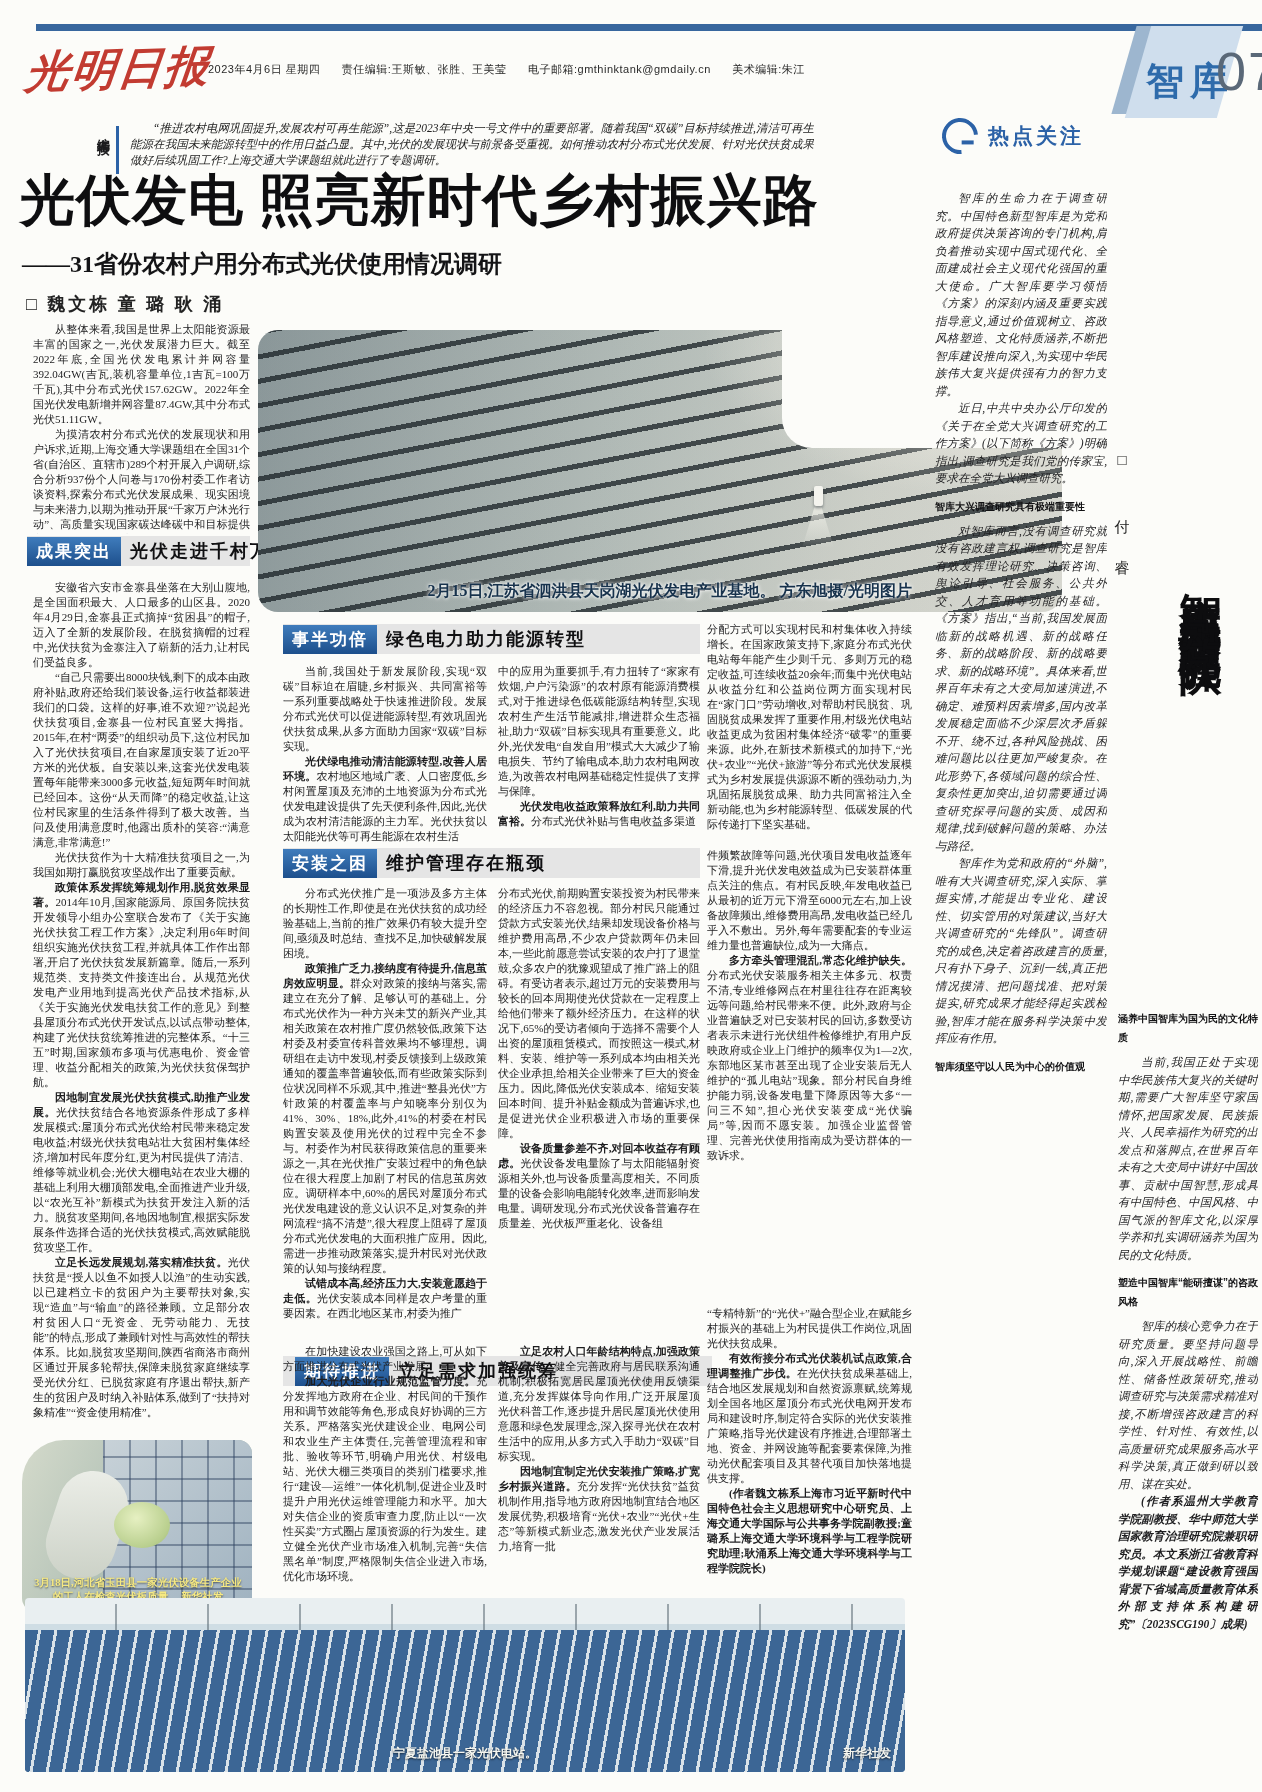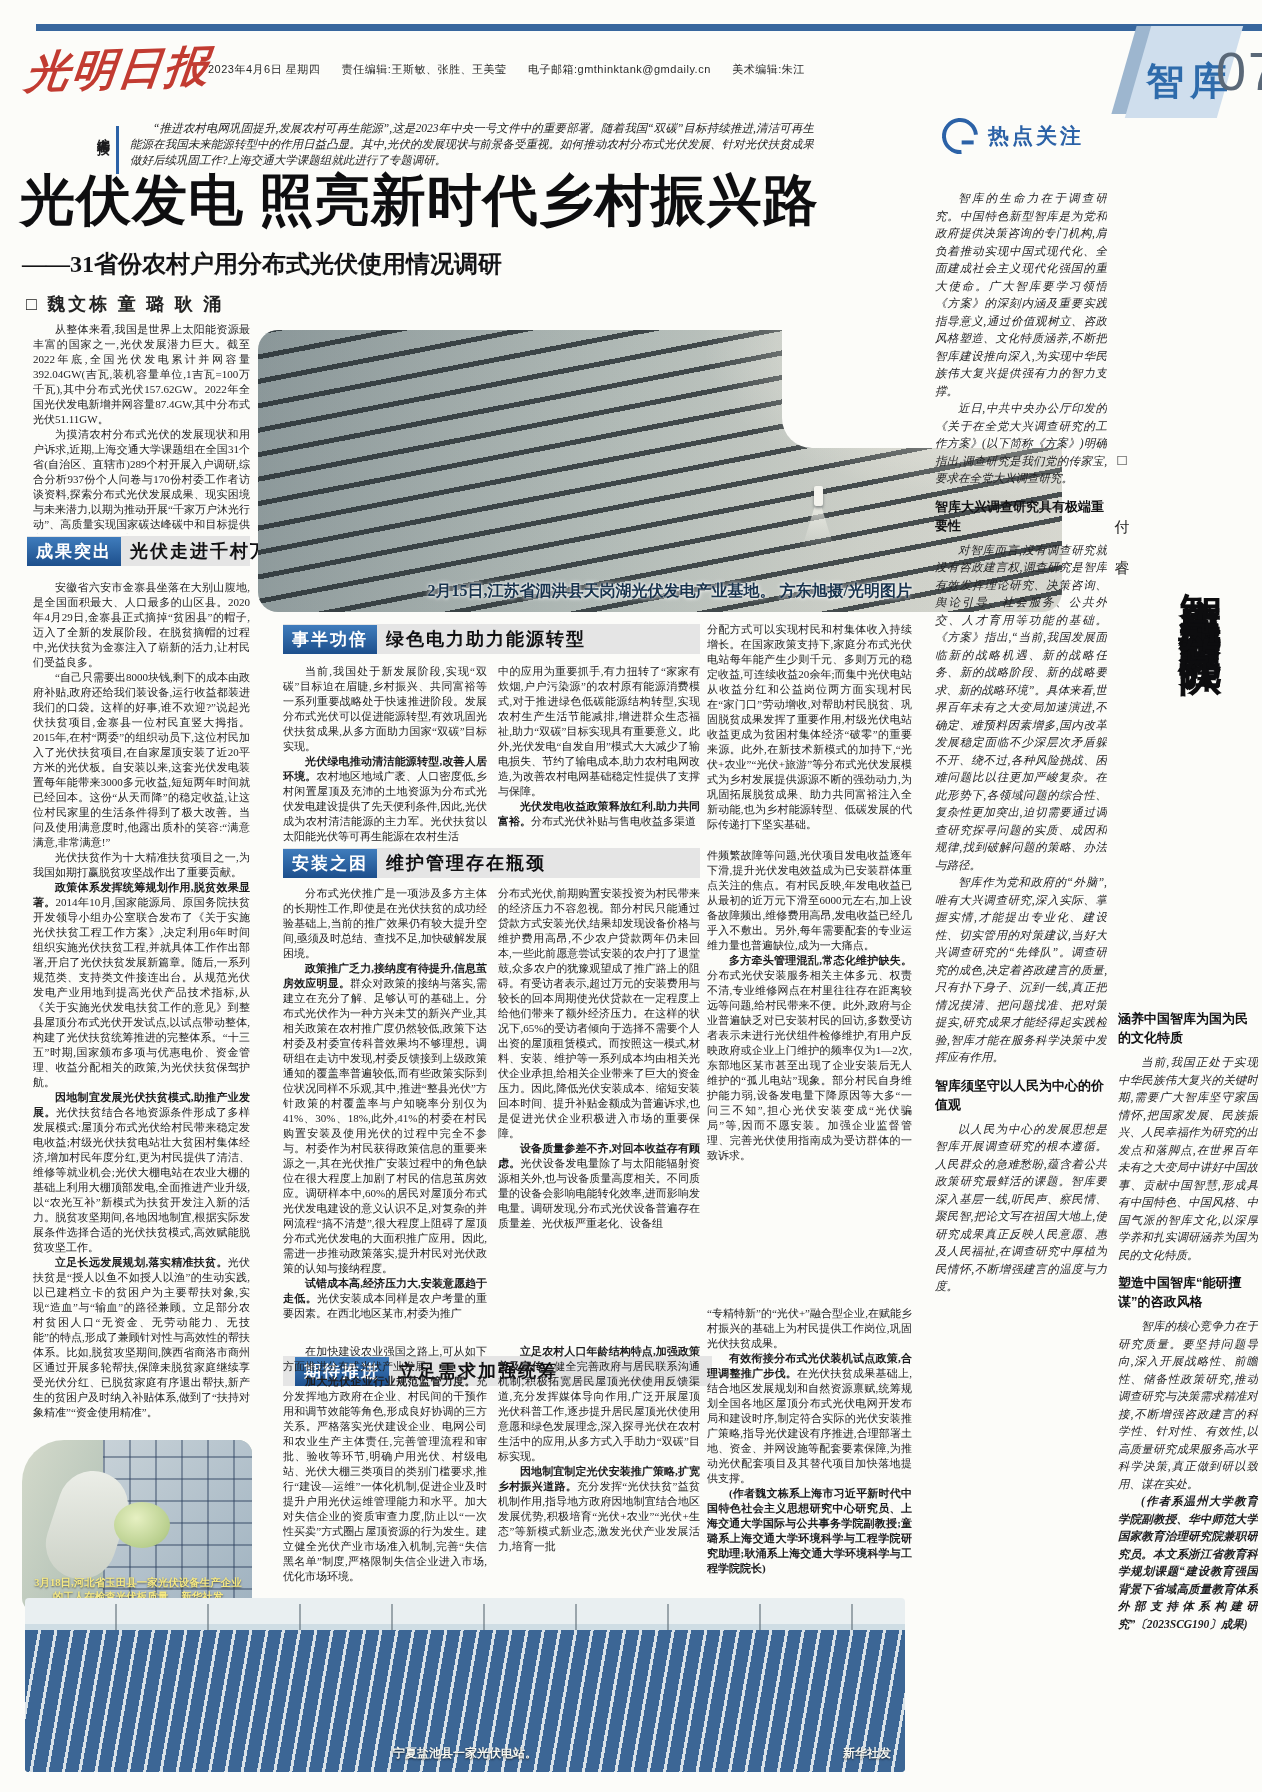--- a/index.html
+++ b/index.html
@@ -101,21 +101,21 @@
   .g-icon{width:28px;height:28px;border:4px solid #2c62a7;border-radius:50%;border-right-color:transparent;
           transform:rotate(40deg);position:relative;}
   .g-icon::after{content:"";position:absolute;right:-2px;top:12px;width:12px;height:4px;background:#2c62a7;
           transform:rotate(-40deg);}
   .hotspot .hlabel{margin-left:10px;font-size:21px;font-weight:900;color:#2c62a7;letter-spacing:3px;
           font-family:"Liberation Sans",sans-serif;}
   .sbcol{overflow:hidden;font-size:11.5px;line-height:17.5px;text-align:justify;color:#1e1e20;}
   .sbcol .para{margin:0;text-indent:2em;font-style:italic;}
   .sbcol .para.bd{font-weight:bold;}
   .sbcol .sb-h{font-style:normal;font-weight:900;font-family:"Liberation Sans",sans-serif;
-      font-size:13px;line-height:19px;margin:9px 0 7px 0;color:#121214;text-align:left;}
+      font-size:10px;line-height:19px;margin:9px 0 7px 0;color:#121214;text-align:left;}
   .sb1{left:935px;top:190px;width:172px;height:1592px;}
   .sb2{left:1118px;top:1000px;width:140px;height:786px;}
   .vtitle{left:1150px;top:192px;width:100px;height:802px;writing-mode:vertical-rl;text-orientation:upright;
       font-size:43px;font-weight:900;letter-spacing:4px;color:#0d0d0f;text-align:center;line-height:100px;}
   .vauthor{left:1112px;top:452px;height:210px;writing-mode:vertical-rl;text-orientation:upright;
       font-size:15px;letter-spacing:12px;color:#222;}
 </style>
 </head>
 <body>
 
@@ -248,21 +248,20 @@
     <div class="g-icon"></div>
     <div class="hlabel">热点关注</div>
   </div>
   <div class="abs sbcol sb1">
       <p class="para">智库的生命力在于调查研究。中国特色新型智库是为党和政府提供决策咨询的专门机构,肩负着推动实现中国式现代化、全面建成社会主义现代化强国的重大使命。广大智库要学习领悟《方案》的深刻内涵及重要实践指导意义,通过价值观树立、咨政风格塑造、文化特质涵养,不断把智库建设推向深入,为实现中华民族伟大复兴提供强有力的智力支撑。</p>
       <p class="para">近日,中共中央办公厅印发的《关于在全党大兴调查研究的工作方案》(以下简称《方案》)明确指出,调查研究是我们党的传家宝,要求在全党大兴调查研究。</p>
       <div class="sb-h">智库大兴调查研究具有极端重要性</div>
       <p class="para">对智库而言,没有调查研究就没有咨政建言权,调查研究是智库有效发挥理论研究、决策咨询、舆论引导、社会服务、公共外交、人才育用等功能的基础。《方案》指出,“当前,我国发展面临新的战略机遇、新的战略任务、新的战略阶段、新的战略要求、新的战略环境”。具体来看,世界百年未有之大变局加速演进,不确定、难预料因素增多,国内改革发展稳定面临不少深层次矛盾躲不开、绕不过,各种风险挑战、困难问题比以往更加严峻复杂。在此形势下,各领域问题的综合性、复杂性更加突出,迫切需要通过调查研究探寻问题的实质、成因和规律,找到破解问题的策略、办法与路径。</p>
       <p class="para">智库作为党和政府的“外脑”,唯有大兴调查研究,深入实际、掌握实情,才能提出专业化、建设性、切实管用的对策建议,当好大兴调查研究的“先锋队”。调查研究的成色,决定着咨政建言的质量,只有扑下身子、沉到一线,真正把情况摸清、把问题找准、把对策提实,研究成果才能经得起实践检验,智库才能在服务科学决策中发挥应有作用。</p>
       <div class="sb-h">智库须坚守以人民为中心的价值观</div>
-      <p class="para">以人民为中心的发展思想是智库开展调查研究的根本遵循。人民群众的急难愁盼,蕴含着公共政策研究最鲜活的课题。智库要深入基层一线,听民声、察民情、聚民智,把论文写在祖国大地上,使研究成果真正反映人民意愿、惠及人民福祉,在调查研究中厚植为民情怀,不断增强建言的温度与力度。</p>
     </div>
   <div class="abs sbcol sb2">
       <div class="sb-h">涵养中国智库为国为民的文化特质</div>
       <p class="para">当前,我国正处于实现中华民族伟大复兴的关键时期,需要广大智库坚守家国情怀,把国家发展、民族振兴、人民幸福作为研究的出发点和落脚点,在世界百年未有之大变局中讲好中国故事、贡献中国智慧,形成具有中国特色、中国风格、中国气派的智库文化,以深厚学养和扎实调研涵养为国为民的文化特质。</p>
       <div class="sb-h">塑造中国智库“能研擅谋”的咨政风格</div>
       <p class="para">智库的核心竞争力在于研究质量。要坚持问题导向,深入开展战略性、前瞻性、储备性政策研究,推动调查研究与决策需求精准对接,不断增强咨政建言的科学性、针对性、有效性,以高质量研究成果服务高水平科学决策,真正做到研以致用、谋在实处。</p>
       <p class="para bd">(作者系温州大学教育学院副教授、华中师范大学国家教育治理研究院兼职研究员。本文系浙江省教育科学规划课题“建设教育强国背景下省域高质量教育体系外部支持体系构建研究”〔2023SCG190〕成果)</p>
     </div>
   <div class="abs vtitle">智库应成为大兴调查研究的『先锋队』</div>
   <div class="abs vauthor">□ 付 睿</div>

